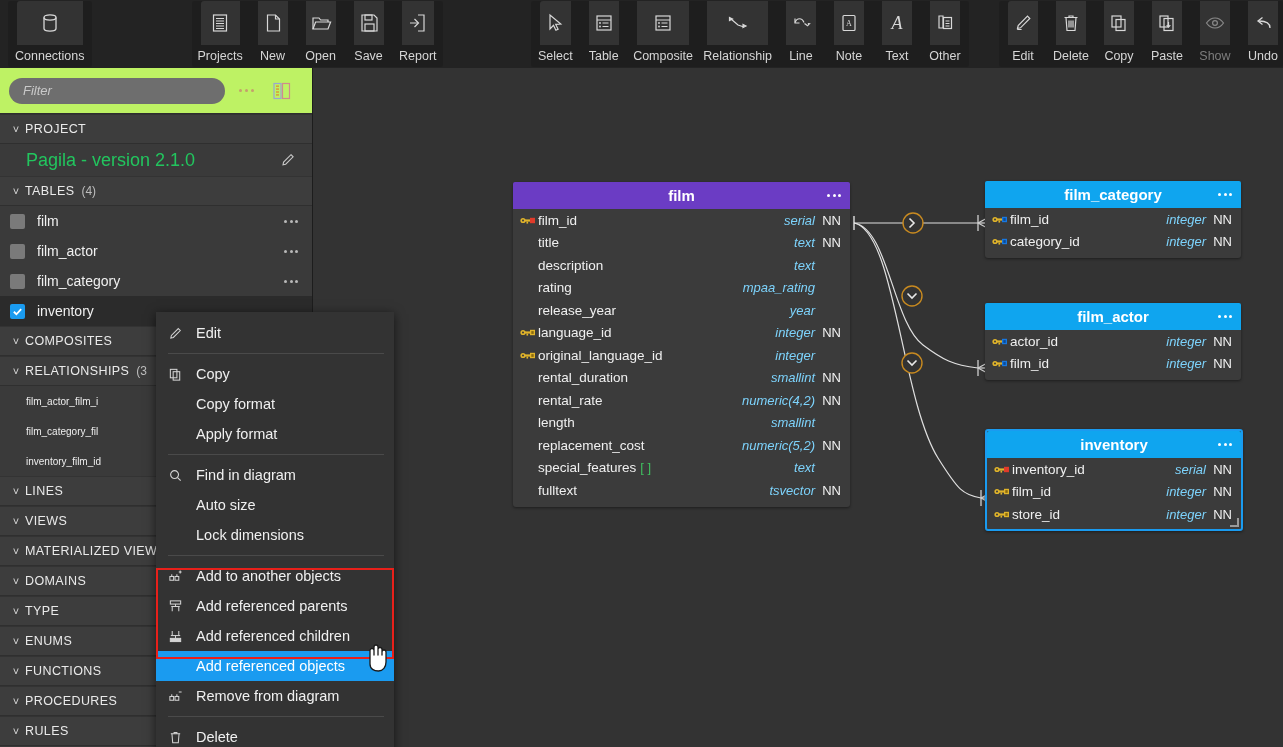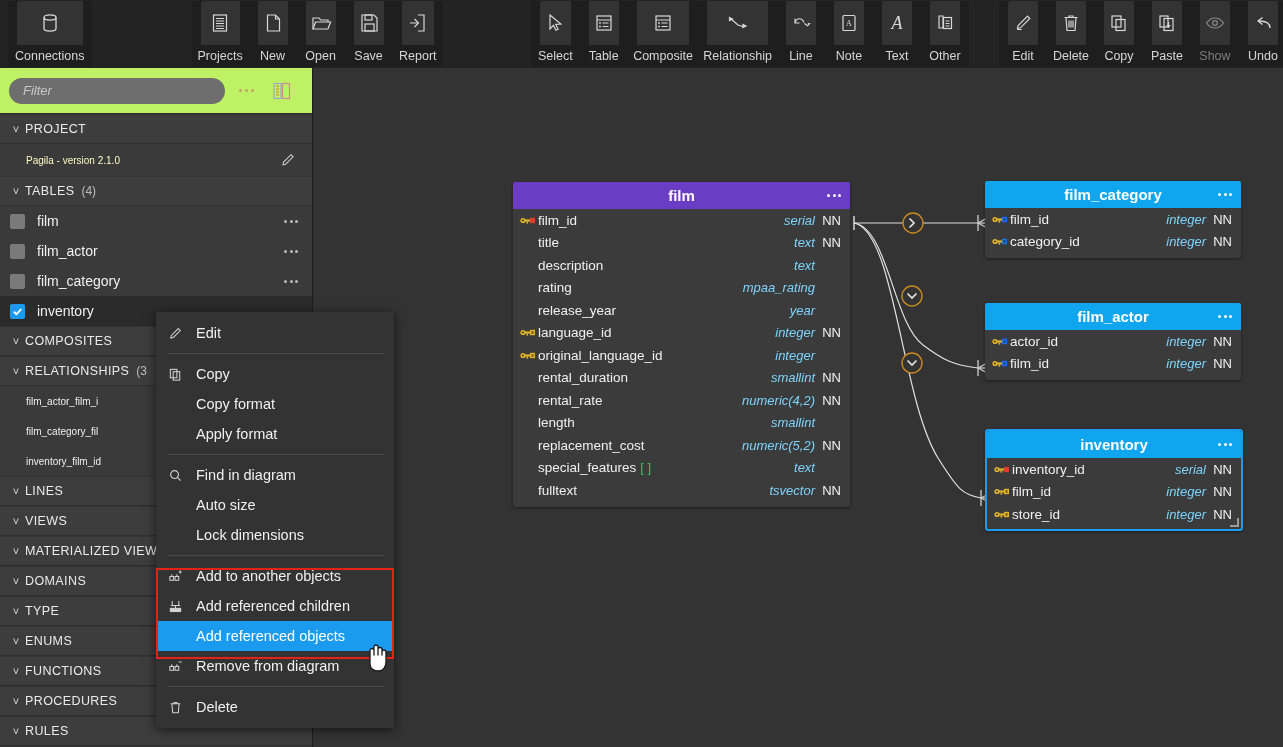--- a/index.html
+++ b/index.html
@@ -95,21 +95,21 @@
   }
   .item-row .cb.on { background: #1a9bf0; }
   .item-row .cb svg { display: none; }
   .item-row .cb.on svg { display: block; }
   .item-row .iname { font-size: 14px; color: #f0f0f0; margin-left: 12px; white-space: nowrap; }
   .item-row .rowdots {
     position: absolute; right: 14px; display: flex; gap: 2.5px; align-items: center;
   }
   .item-row .rowdots i { width: 3px; height: 3px; border-radius: 50%; background: #b9b9b9; }
   .proj-row { height: 32px; display: flex; align-items: center; padding-left: 26px; background: #3a3a3a; position: relative;}
-  .proj-row .pname { font-size: 10px; color: #fef9c3; }
+  .proj-row .pname { font-size: 18px; color: #22c55e; }
   .proj-row .pedit { position: absolute; right: 16px; }
   .rel-row { height: 30px; display: flex; align-items: center; padding-left: 26px; background: #3a3a3a; }
   .rel-row .rname { font-size: 10px; color: #eeeeee; white-space: nowrap; }
 
   
   .canvas {
     position: absolute; left: 313px; top: 68px; width: 970px; height: 679px;
     background: #333333;
   }
 
@@ -887,20 +887,32 @@
             <line x1="9.5" y1="8" x2="9.5" y2="5.5"></line>
             <line x1="11.5" y1="3.2" x2="14.5" y2="3.2"></line>
             <line x1="13" y1="1.7" x2="13" y2="4.7"></line>
           </svg>
       </span>
       <span class="mtxt">Add to another objects</span>
     </div>
     <div class="mi">
       <span class="mic">
         <svg width="15" height="15" viewBox="0 0 16 16" fill="none" stroke="#d4d4d4" stroke-width="1.1">
+            <rect x="2.5" y="2" width="11" height="3.4"></rect>
+            <line x1="8" y1="5.4" x2="8" y2="8"></line>
+            <line x1="3.5" y1="8" x2="12.5" y2="8"></line>
+            <line x1="4.5" y1="8" x2="4.5" y2="13"></line>
+            <line x1="11.5" y1="8" x2="11.5" y2="13"></line>
+          </svg>
+      </span>
+      <span class="mtxt">Add referenced parents</span>
+    </div>
+    <div class="mi">
+      <span class="mic">
+        <svg width="15" height="15" viewBox="0 0 16 16" fill="none" stroke="#d4d4d4" stroke-width="1.1">
             <line x1="4.5" y1="2" x2="4.5" y2="7"></line>
             <line x1="11.5" y1="2" x2="11.5" y2="7"></line>
             <line x1="3" y1="7" x2="13" y2="7"></line>
             <line x1="8" y1="7" x2="8" y2="10"></line>
             <rect x="2.5" y="10" width="11" height="3.4" fill="#d4d4d4"></rect>
           </svg>
       </span>
       <span class="mtxt">Add referenced children</span>
     </div>
     <div class="mi hl">

